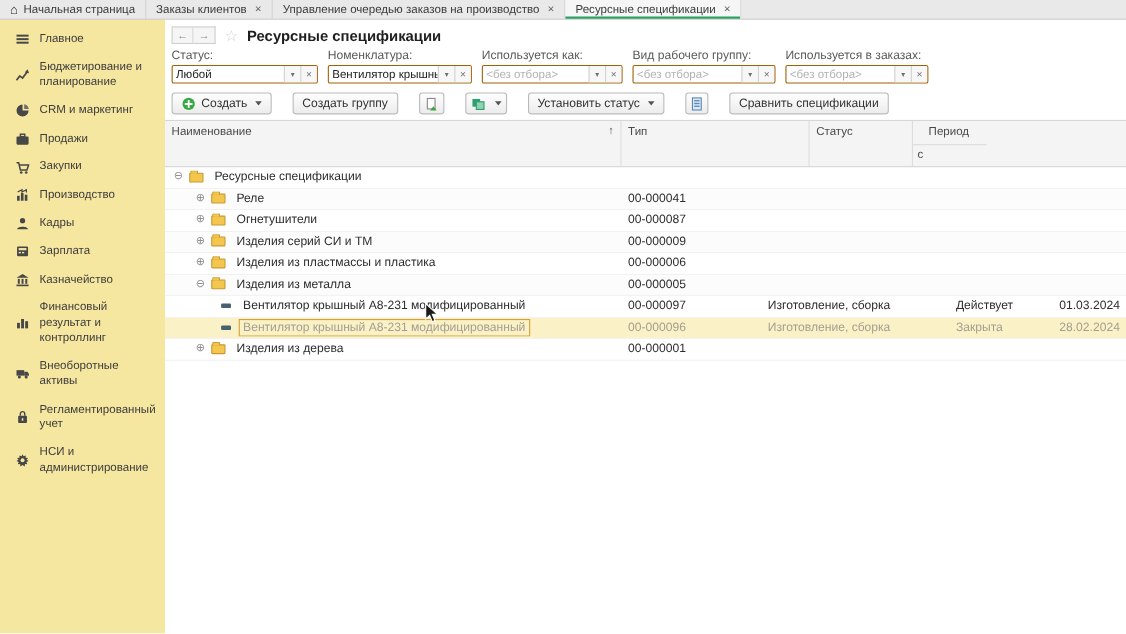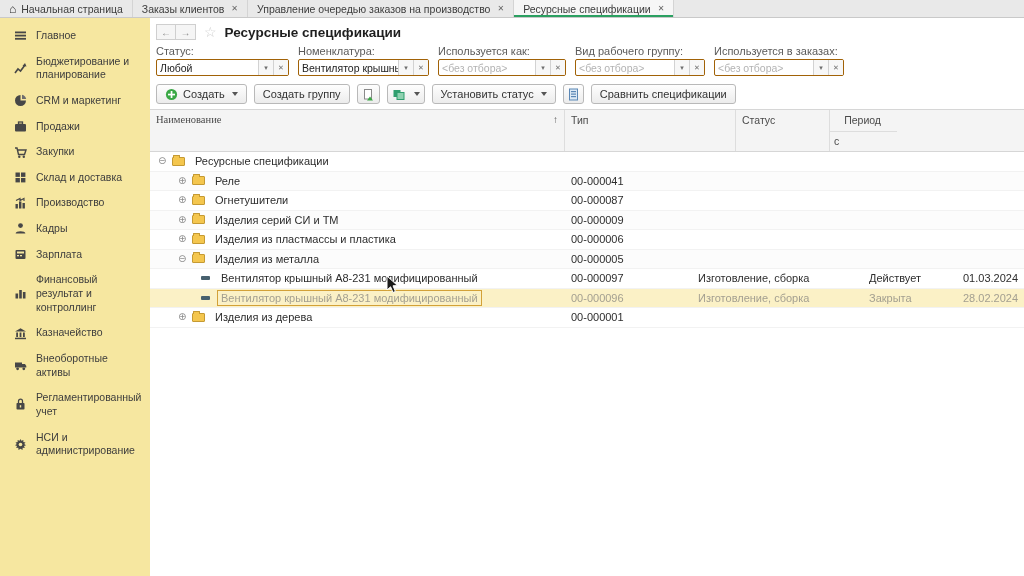--- a/index.html
+++ b/index.html
@@ -36,34 +36,34 @@
   
   .filters { display:flex; gap:9px; padding:1px 0 5px 6px; }
   .filter { display:flex; flex-direction:column; gap:2px; }
   .filter-label { font-size:11px; color:#5a5a5a; }
   .combo { display:flex; height:17px; border:1px solid #a16207; border-radius:2px; background:#fff; overflow:hidden; }
   .combo-value { flex:1; font-size:10.5px; color:#222; padding:2px 3px; white-space:nowrap; overflow:hidden; }
   .combo.placeholder .combo-value { color:#b3b3b3; }
   .combo-btn { width:15px; flex:none; border-left:1px solid #d2d2d2; background:#f7f7f7;
     display:flex; align-items:center; justify-content:center; font-size:7px; color:#6f6f6f; }
   
-  .toolbar { display:flex; gap:7px; padding:3px 0 5px 6px; align-items:flex-end; }
+  .toolbar { display:flex; gap:19px; padding:3px 0 5px 6px; align-items:flex-end; }
   .tbtn { height:20px; display:inline-flex; align-items:center; gap:5px; padding:0 8px;
     border:1px solid #b9b9b9; border-radius:3px; background:linear-gradient(#fefefe,#ececec);
     font-size:11px; color:#333; white-space:nowrap; cursor:default; }
   .tbtn.icon-only { padding:0 4px; }
   .tbtn .icon { display:flex; align-items:center; }
   .caret { width:0; height:0; border-left:3px solid transparent; border-right:3px solid transparent;
     border-top:4px solid #555; margin-left:2px; }
   
   .grid { border-top:1px solid #d6d6d6; }
   .thead { display:flex; background:#f4f4f4; border-bottom:1px solid #d6d6d6;
     font-size:10.5px; color:#4a4a4a; height:42px; }
   .th { padding:4px 6px; border-right:1px solid #ddd; position:relative; }
-  .th.c-name { width:415px; display:flex; justify-content:space-between;font-family:Liberation Serif, serif; }
+  .th.c-name { width:415px; display:flex; justify-content:space-between; }
   .th.c-code { width:127px; }
   .th.c-type { width:171px; }
   .th.c-status { width:94px; }
   .th.c-period { width:67px; padding:0; border-right:none; display:flex; flex-direction:column; }
   .period-label { text-align:right; padding:4px 16px 2px 4px; height:21px; }
   .period-sub { border-top:1px solid #ddd; padding:3px 4px; flex:1; }
   .sort { color:#555; font-size:10px; }
   .tbody { font-size:11px; color:#2d2d2d; }
   .trow { display:flex; height:19.5px; align-items:center; border-bottom:1px solid #f2f2f2; cursor:default; }
   .trow:nth-child(even) { background:#fcfcfc; }
@@ -156,31 +156,20 @@
       <span class="side-icon">
           <svg width="13" height="13" viewBox="0 0 13 13" fill="#474747">
             <path d="M1,2 L3,2 L4.5,8.5 L10.5,8.5 L12,4 L3.8,4" stroke="#474747" stroke-width="1.4" fill="none"></path>
             <circle cx="5.3" cy="10.8" r="1.2"></circle>
             <circle cx="9.8" cy="10.8" r="1.2"></circle>
           </svg>
         </span>
       <span class="side-label">Закупки</span>
     </div>
 
-    <div class="side-item">
-      <span class="side-icon">
-          <svg width="13" height="13" viewBox="0 0 13 13" fill="#474747">
-            <rect x="1.5" y="1.5" width="4.4" height="4.4"></rect>
-            <rect x="7" y="1.5" width="4.4" height="4.4"></rect>
-            <rect x="1.5" y="7" width="4.4" height="4.4"></rect>
-            <rect x="7" y="7" width="4.4" height="4.4"></rect>
-          </svg>
-        </span>
-      <span class="side-label">Склад и доставка</span>
-    </div>
 
     <div class="side-item">
       <span class="side-icon">
           <svg width="13" height="13" viewBox="0 0 13 13" fill="#474747">
             <rect x="1.5" y="7" width="2.4" height="4.5"></rect>
             <rect x="5" y="4.5" width="2.4" height="7"></rect>
             <rect x="8.5" y="6" width="2.4" height="5.5"></rect>
             <path d="M2,3.5 L6,1.5 L6,3.5 L10,1.5 L10,4" fill="none" stroke="#474747" stroke-width="1.1"></path>
           </svg>
         </span>
@@ -200,44 +189,44 @@
     <div class="side-item">
       <span class="side-icon">
           <svg width="13" height="13" viewBox="0 0 13 13" fill="#474747">
             <rect x="1.5" y="2" width="10" height="9" rx="1"></rect>
             <rect x="3" y="3.5" width="7" height="2" fill="#f6e7a0"></rect>
             <rect x="3" y="7" width="2" height="1.3" fill="#f6e7a0"></rect>
             <rect x="6" y="7" width="2" height="1.3" fill="#f6e7a0"></rect>
           </svg>
         </span>
       <span class="side-label">Зарплата</span>
-    </div>
-
-    <div class="side-item">
-      <span class="side-icon">
-          <svg width="13" height="13" viewBox="0 0 13 13" fill="#474747">
-            <rect x="1.5" y="6.5" width="2.6" height="5"></rect>
-            <rect x="5.2" y="3" width="2.6" height="8.5"></rect>
-            <rect x="8.9" y="5" width="2.6" height="6.5"></rect>
-          </svg>
-        </span>
-      <span class="side-label">Финансовый результат и контроллинг</span>
     </div>
 
     <div class="side-item">
       <span class="side-icon">
           <svg width="13" height="13" viewBox="0 0 13 13" fill="#474747">
             <path d="M1,4.5 L6.5,1.2 L12,4.5 Z"></path>
             <rect x="2.2" y="5.5" width="1.8" height="4.5"></rect>
             <rect x="5.6" y="5.5" width="1.8" height="4.5"></rect>
             <rect x="9" y="5.5" width="1.8" height="4.5"></rect>
             <rect x="1" y="10.7" width="11" height="1.5"></rect>
           </svg>
         </span>
       <span class="side-label">Казначейство</span>
+    </div>
+
+    <div class="side-item">
+      <span class="side-icon">
+          <svg width="13" height="13" viewBox="0 0 13 13" fill="#474747">
+            <rect x="1.5" y="6.5" width="2.6" height="5"></rect>
+            <rect x="5.2" y="3" width="2.6" height="8.5"></rect>
+            <rect x="8.9" y="5" width="2.6" height="6.5"></rect>
+          </svg>
+        </span>
+      <span class="side-label">Финансовый результат и контроллинг</span>
     </div>
 
     <div class="side-item">
       <span class="side-icon">
           <svg width="13" height="13" viewBox="0 0 13 13" fill="#474747">
             <rect x="1" y="3.5" width="7" height="5"></rect>
             <path d="M8,5 L11,5 L12.3,7 L12.3,8.5 L8,8.5 Z"></path>
             <circle cx="3.6" cy="9.8" r="1.4"></circle>
             <circle cx="9.8" cy="9.8" r="1.4"></circle>
           </svg>

